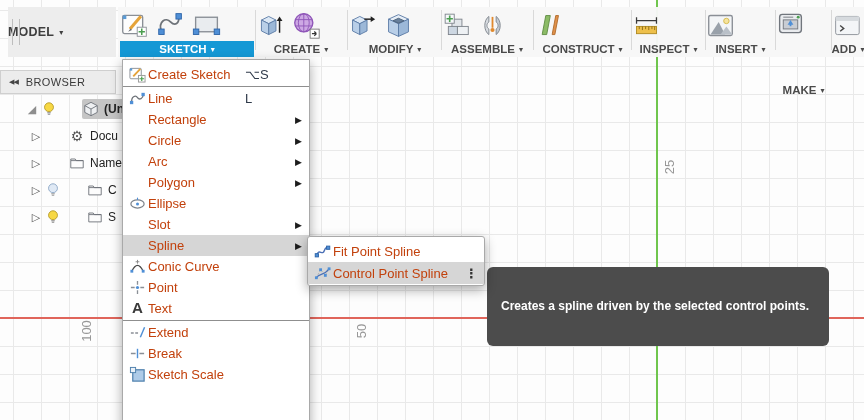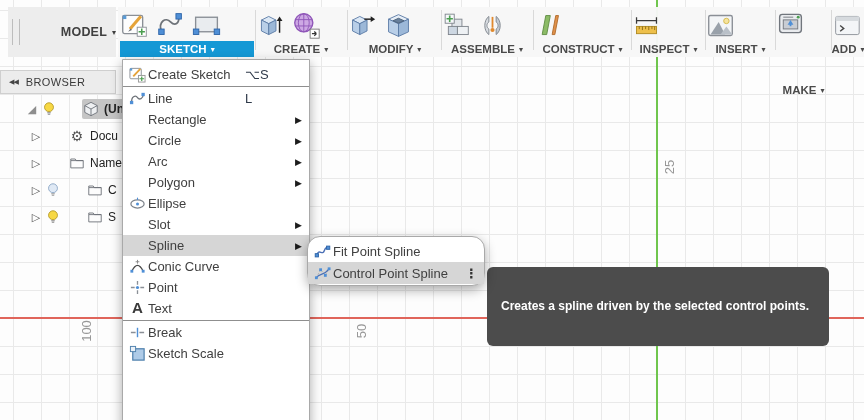--- a/index.html
+++ b/index.html
@@ -13,21 +13,21 @@
     background-size:28px 28px;background-position:13px 10px;}
   #x-axis{position:absolute;left:0;top:317px;width:864px;height:2px;background:#e0655b;z-index:1;}
   #y-axis{position:absolute;left:656px;top:0;width:2px;height:420px;background:#70c64e;z-index:1;}
   .axis-label{position:absolute;z-index:2;color:#979797;font-size:13px;
     transform:translate(-50%,-50%) rotate(-90deg);white-space:nowrap;}
   
   #toolbar-strip{position:absolute;left:118px;top:7px;right:0;height:50px;
     background:rgba(247,247,247,.97);z-index:5;}
   .tb-sep{position:absolute;top:10px;height:40px;width:1px;background:#d9d9d9;z-index:6;}
   #model-group{position:absolute;left:8px;top:7px;width:108px;height:50px;background:#ededed;
-    z-index:6;display:flex;align-items:center;justify-content:flex-end;}
+    z-index:6;display:flex;align-items:center;justify-content:flex-start;}
   #model-grip{position:absolute;left:4px;top:12px;width:6px;height:26px;
     border-left:1px solid #bdbdbd;border-right:1px solid #bdbdbd;}
   #model-label{font-size:12.5px;font-weight:700;color:#3f3f3f;letter-spacing:.2px;}
   .tb-group{position:absolute;top:7px;height:50px;z-index:6;display:flex;flex-direction:column;align-items:flex-start;}
   .tb-icons{height:33px;display:flex;align-items:center;justify-content:center;gap:7px;padding-top:2px;}
   .tb-icons span{display:inline-block;width:29px;height:29px;cursor:pointer;}
   .tb-icons svg{width:100%;height:100%;}
   .tb-label{height:16px;margin-top:0;display:flex;align-items:center;justify-content:center;gap:4px;
     font-size:11.5px;font-weight:700;color:#4a4a4a;width:100%;}
   .tb-label .caret{font-size:8px;line-height:1;transform:translateY(1px);}
@@ -41,29 +41,29 @@
   .br-exp{width:16px;text-align:center;flex:0 0 16px;cursor:pointer;color:#4a4a4a;font-size:11px;}
   .br-exp.expanded{color:#8e8e8e;}
   .br-slot{flex:0 0 18px;display:flex;align-items:center;justify-content:center;}
   .br-slot svg{width:16px;height:16px;}
   .br-gear{font-size:14px;color:#555;}
   .br-label{font-size:12px;color:#222;padding-left:4px;white-space:nowrap;}
   .br-label.bold{font-weight:700;}
   .br-selbg{display:flex;align-items:center;flex:1;height:20px;margin-left:24px;}
   .br-selbg.selected{background:#c5c5c5;border-radius:2px;}
   
-  .menu-panel{position:absolute;background:#fff;border:1px solid #a9a9a9;border-radius:13px;
+  .menu-panel{position:absolute;background:#fff;border:1px solid #a9a9a9;border-radius:3px;
     box-shadow:0 4px 12px rgba(0,0,0,.33);z-index:10;box-sizing:border-box;}
   #sketch-menu{left:122px;top:59px;width:188px;height:372px;padding-top:4px;border-radius:0 0 5px 5px;}
   #spline-submenu{left:307px;top:236px;width:178px;height:50px;padding-top:3px;}
   .menu-row{position:relative;height:21px;display:flex;align-items:center;cursor:pointer;}
   .menu-row.hl{background:#d6d6d6;}
   .mi-icon{flex:0 0 22px;display:flex;align-items:center;justify-content:center;margin-left:3px;}
   .mi-icon svg{width:17px;height:17px;}
-  .mi-label{font-size:13px;color:#404040;white-space:nowrap;}
+  .mi-label{font-size:13px;color:#c2410c;white-space:nowrap;}
   .mi-shortcut{position:absolute;left:122px;font-size:13px;color:#2f3a4a;}
   .mi-arrow{position:absolute;right:7px;font-size:9px;color:#1c1c1c;}
   .mi-more{position:absolute;right:6px;font-size:13px;color:#333;font-weight:700;cursor:pointer;}
   .menu-divider{height:1px;background:#8f8f8f;margin:1px 0;}
   #spline-submenu .menu-row{height:22px;}
   
   #tooltip{position:absolute;left:487px;top:267px;width:342px;box-sizing:border-box;
     background:#4c4c4c;border-radius:6px;padding:30px 14px;z-index:9;}
   #tooltip p{margin:0;color:#fff;font-size:12px;font-weight:700;line-height:19px;}
   #tooltip p + p{margin-top:19px;}
@@ -430,20 +430,29 @@
           <svg viewBox="0 0 18 18">
             <text x="9" y="14" font-size="16" font-weight="bold" text-anchor="middle" fill="#3a3a3a" font-family="Liberation Sans,sans-serif">A</text>
           </svg>
         </span>
         <span class="mi-label">Text</span>
       </div>
       <div class="menu-divider"></div>
       <div class="menu-row">
         <span class="mi-icon">
           <svg viewBox="0 0 18 18">
+            <path d="M2 9.5 h9" stroke="#8a8f96" stroke-width="1.4" stroke-dasharray="3 1.6"></path>
+            <path d="M12 14 L16.5 3.5" stroke="#4f8fd6" stroke-width="1.5"></path>
+          </svg>
+        </span>
+        <span class="mi-label">Extend</span>
+      </div>
+      <div class="menu-row">
+        <span class="mi-icon">
+          <svg viewBox="0 0 18 18">
             <path d="M2 9 h5 M11 9 h5" stroke="#8a8f96" stroke-width="1.4"></path>
             <path d="M9 4 v10" stroke="#4f8fd6" stroke-width="1.5"></path>
           </svg>
         </span>
         <span class="mi-label">Break</span>
       </div>
       <div class="menu-row">
         <span class="mi-icon">
           <svg viewBox="0 0 18 18">
             <rect x="4" y="4" width="12" height="12" fill="#aecbe8" stroke="#4f81ad" stroke-width="1.3"></rect>

